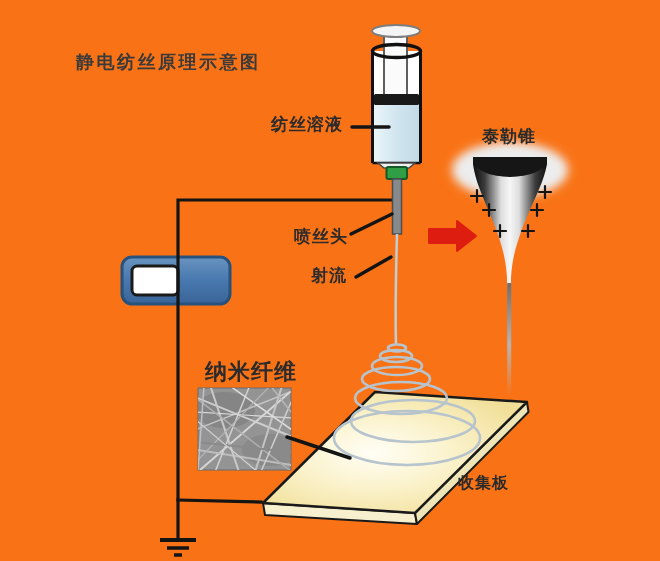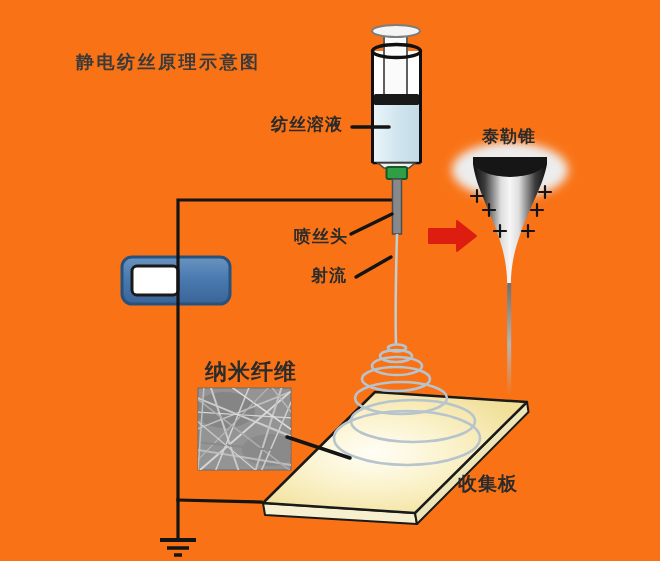--- a/index.html
+++ b/index.html
@@ -18,21 +18,21 @@
     position:absolute; font-weight:700; font-size:17px; color:var(--label-text);
     white-space:nowrap; line-height:1.1; letter-spacing:1px;
   }
   #lbl-title{left:76px; top:53px; font-size:18px; font-weight:600; color:#3a3a3a; letter-spacing:2.5px;}
   #lbl-solution{left:271px; top:116px;}
   #lbl-spinneret{left:294px; top:228px;}
   #lbl-jet{left:311px; top:267px;text-align:right;}
   #lbl-taylor{left:482px; top:129px;font-family:Liberation Mono, monospace;}
   #lbl-power{left:66px; top:312px; letter-spacing:0.5px;}
   #lbl-nanofiber{left:205px; top:360px; font-size:22px;}
-  #lbl-collector{left:458px; top:474px; font-size:19px;}
+  #lbl-collector{left:458px; top:474px; font-size:16px;}
 </style>
 </head>
 <body>
 
 <div id="stage">
 
   <svg width="660" height="561" viewBox="0 0 660 561">
     <defs>
       <linearGradient id="lgLiquid" x1="0" y1="0" x2="1" y2="0">
         <stop offset="0" stop-color="#eaf5fa"></stop>

